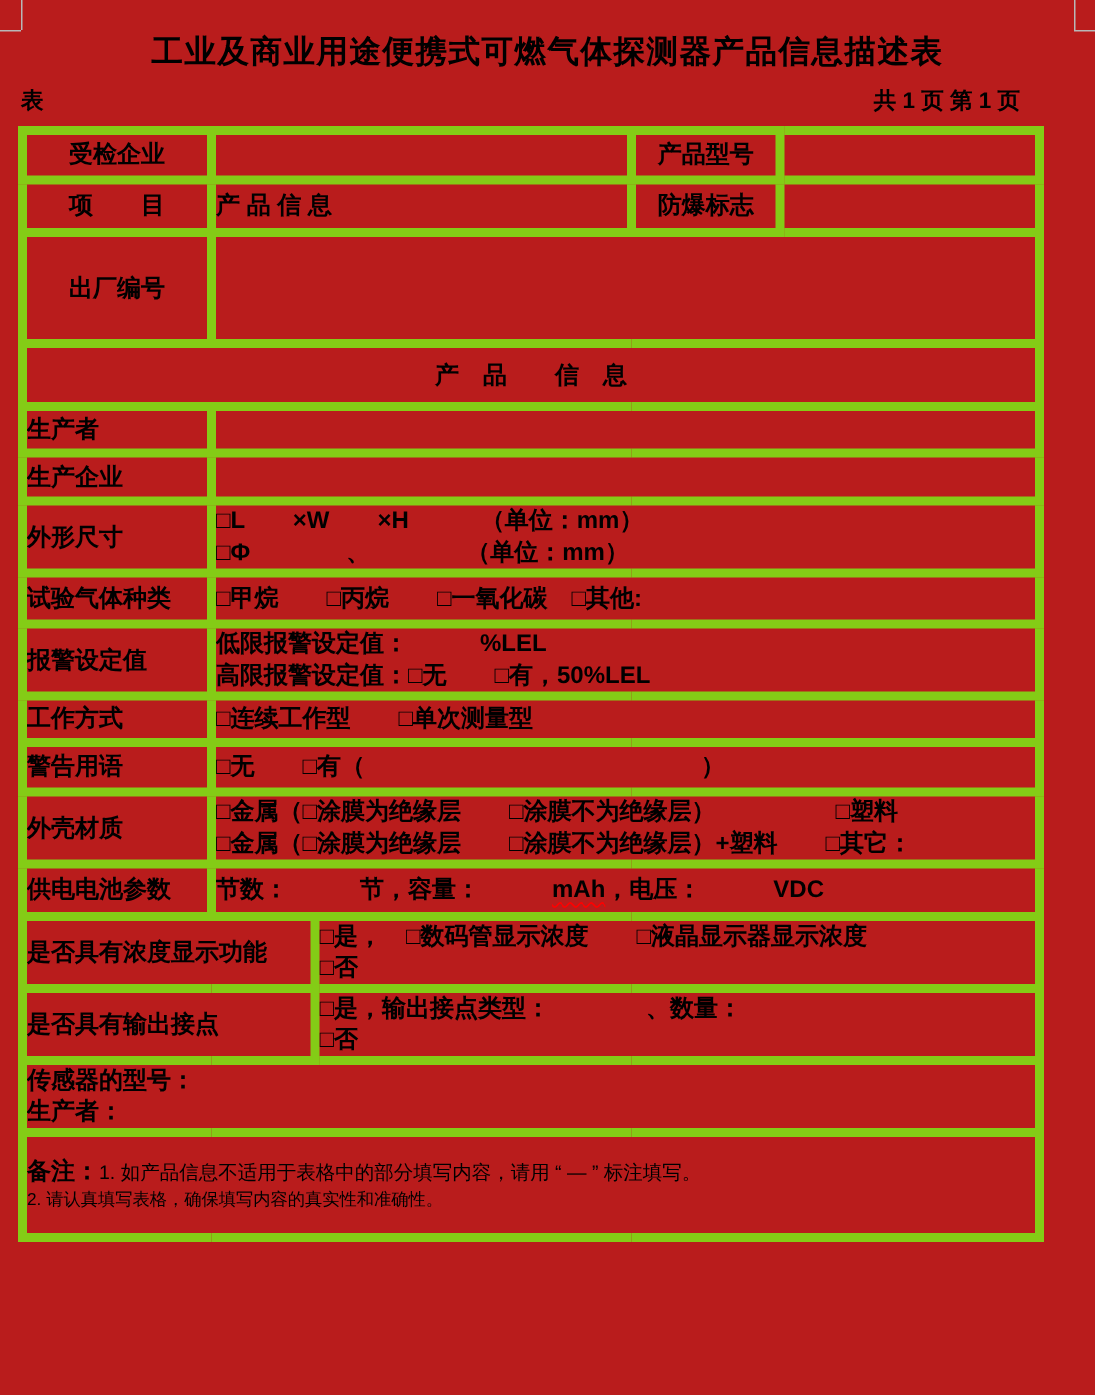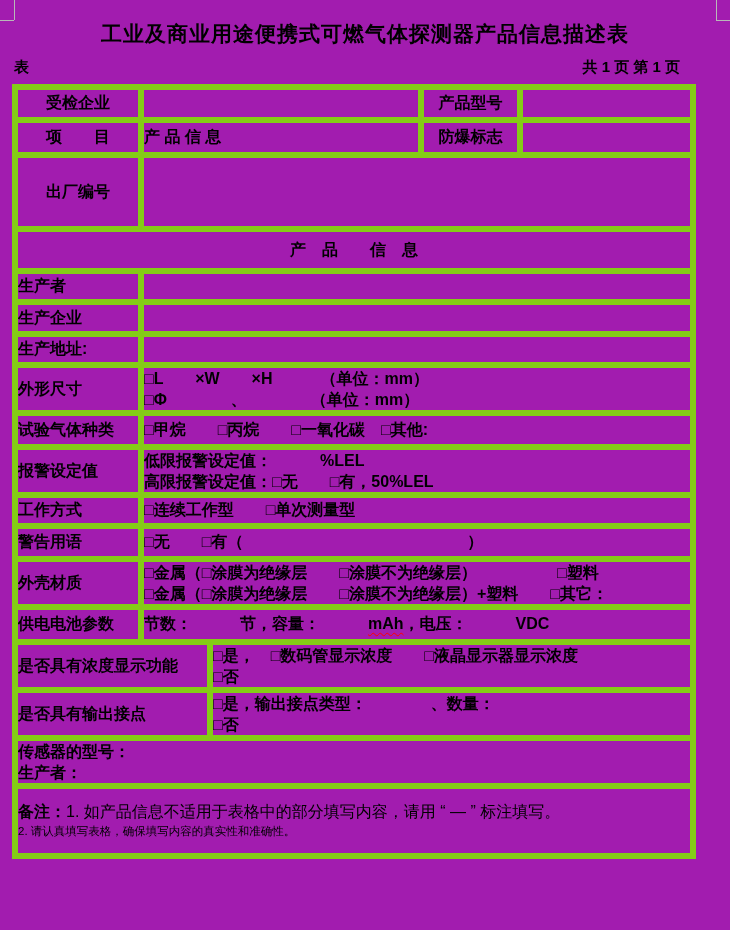--- a/index.html
+++ b/index.html
@@ -1,16 +1,16 @@
 <!DOCTYPE html>
 <html><head>
 <meta charset="utf-8">
 <style>
   html,body{margin:0;padding:0;background:#ffffff;}
-  .page{position:relative;width:730px;height:930px;background:#a21caf;overflow:hidden;
+  .page{position:relative;width:730px;height:930px;background:#b91c1c;overflow:hidden;
         font-family:"Liberation Sans","DejaVu Sans",sans-serif;color:#000;}
   
   .mark{position:absolute;background:#b8b8b8;}
   
   .title{position:absolute;left:0;top:20px;width:730px;text-align:center;
          font-size:21px;font-weight:700;letter-spacing:1px;}
   .tbl-mark{position:absolute;left:14px;top:58px;font-size:15px;font-weight:700;}
   .page-info{position:absolute;right:50px;top:58px;font-size:15px;font-weight:700;}
   
   table.form{position:absolute;left:12px;top:84px;width:678px;border-collapse:collapse;
@@ -21,21 +21,21 @@
   td.lblc{text-align:center;}
   td.lbl{padding-left:6px;}
   td.val{padding-left:12px;}
   td.val-item{padding-left:26px;}
   td.band{text-align:center;}
   .l2{line-height:21px;}
   td.topv{vertical-align:top;padding-top:3px;}
   .wavy{text-decoration:underline;text-decoration-style:wavy;text-decoration-color:#ff0000;
         text-decoration-thickness:1px;text-underline-offset:3px;text-align:center;}
   .note-label{font-size:16px;font-weight:700;}
-  .note-text{font-size:16px;font-weight:400;}
+  .note-text{font-size:13px;font-weight:400;}
   .note-line2{font-size:11.5px;font-weight:400;line-height:17px;}
 </style>
 </head>
 <body>
 
 <div class="page">
 
   <div class="mark" style="left:14px;top:0;width:1px;height:20px;"></div>
   <div class="mark" style="left:0;top:20px;width:14px;height:1px;"></div>
   <div class="mark" style="left:716px;top:0;width:1px;height:20px;"></div>
@@ -81,24 +81,20 @@
     <tr style="height:31px">
       <td class="lbl">生产者</td>
       <td class="val" colspan="4"></td>
     </tr>
 
     <tr style="height:32px">
       <td class="lbl">生产企业</td>
       <td class="val" colspan="4"></td>
     </tr>
 
-    <tr style="height:31px">
-      <td class="lbl">生产地址:</td>
-      <td class="val" colspan="4"></td>
-    </tr>
 
     <tr style="height:47px">
       <td class="lbl">外形尺寸</td>
       <td class="val" colspan="4">
         <div class="l2">□L　　×W　　×H　　　（单位：mm）</div>
         <div class="l2">□Φ　　　　、　　　　（单位：mm）</div>
       </td>
     </tr>
 
     <tr style="height:34px">

